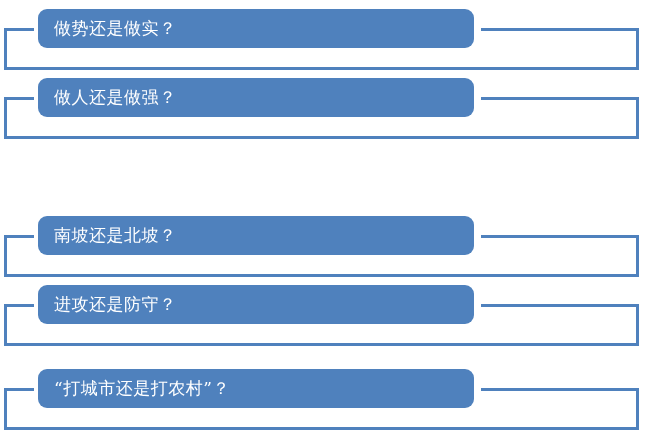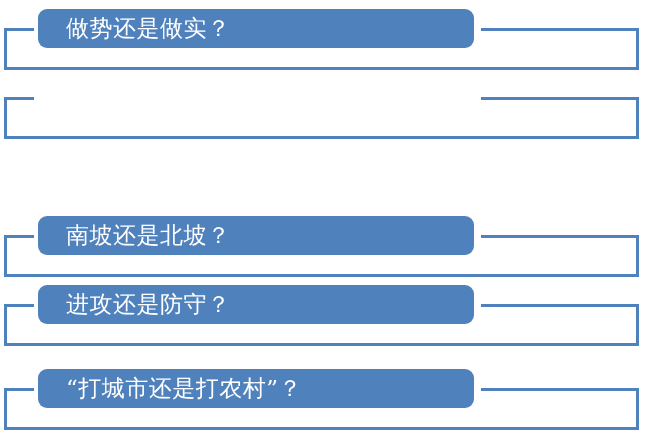--- a/index.html
+++ b/index.html
@@ -89,24 +89,24 @@
     background: #4F81BD;
     border-radius: 9px;
     box-sizing: border-box;
     display: flex;
     align-items: center;
   }
 
   .pill-label {
     color: #FFFFFF;
     font-family: "DejaVu Serif", "Liberation Serif", serif;
-    font-size: 23px;
+    font-size: 17px;
     line-height: 1;
     letter-spacing: 0.5px;
-    padding-left: 28px;
+    padding-left: 16px;
     white-space: nowrap;
   }
 </style>
 </head>
 <body>
 
 <div id="slide">
 
   <div class="row" style="top:0px;">
     <div class="outline-left-stub"></div>
@@ -118,20 +118,23 @@
       <span class="pill-label">做势还是做实？</span>
     </div>
   </div>
 
   <div class="row" style="top:69px;">
     <div class="outline-left-stub"></div>
     <div class="outline-right-run"></div>
     <div class="outline-left-side"></div>
     <div class="outline-right-side"></div>
     <div class="outline-bottom"></div>
+    <div class="pill">
+      <span class="pill-label">做人还是做强？</span>
+    </div>
   </div>
 
 
   <div class="row" style="top:207px;text-decoration:underline;">
     <div class="outline-left-stub"></div>
     <div class="outline-right-run"></div>
     <div class="outline-left-side"></div>
     <div class="outline-right-side"></div>
     <div class="outline-bottom"></div>
     <div class="pill">

